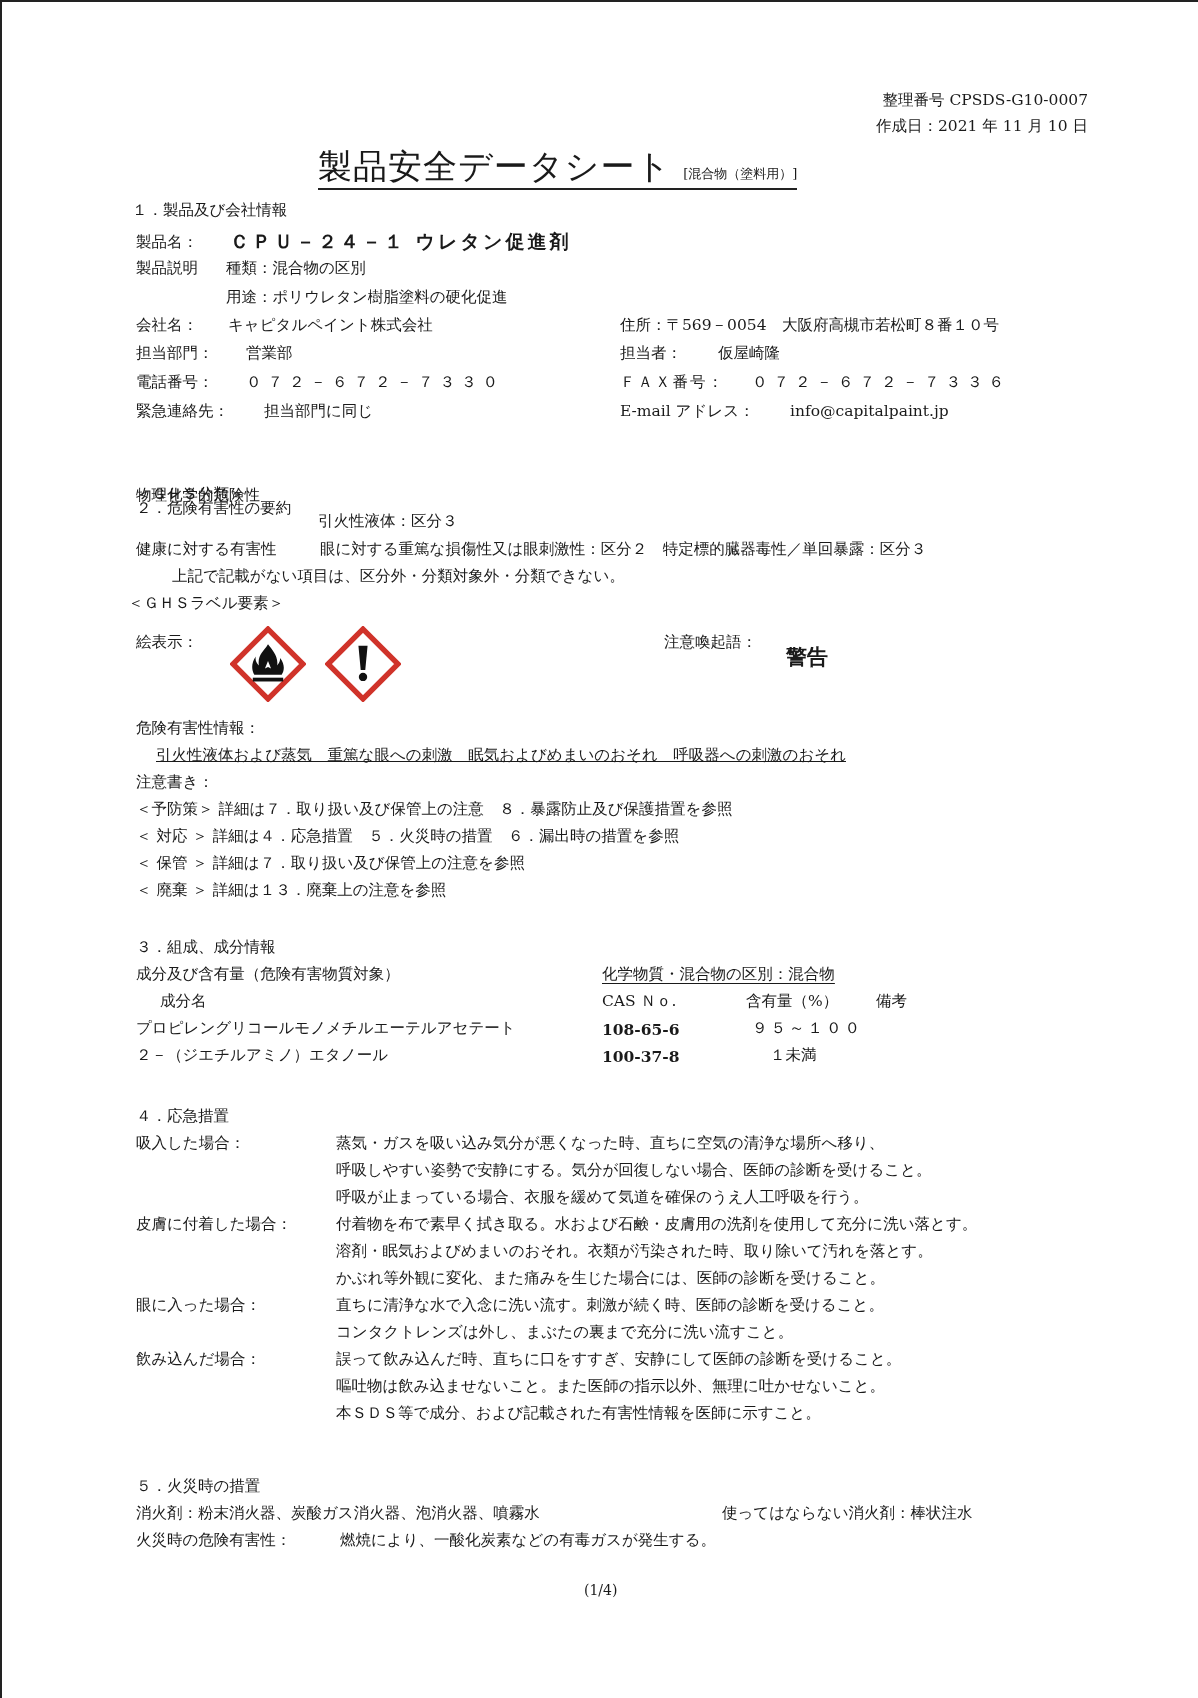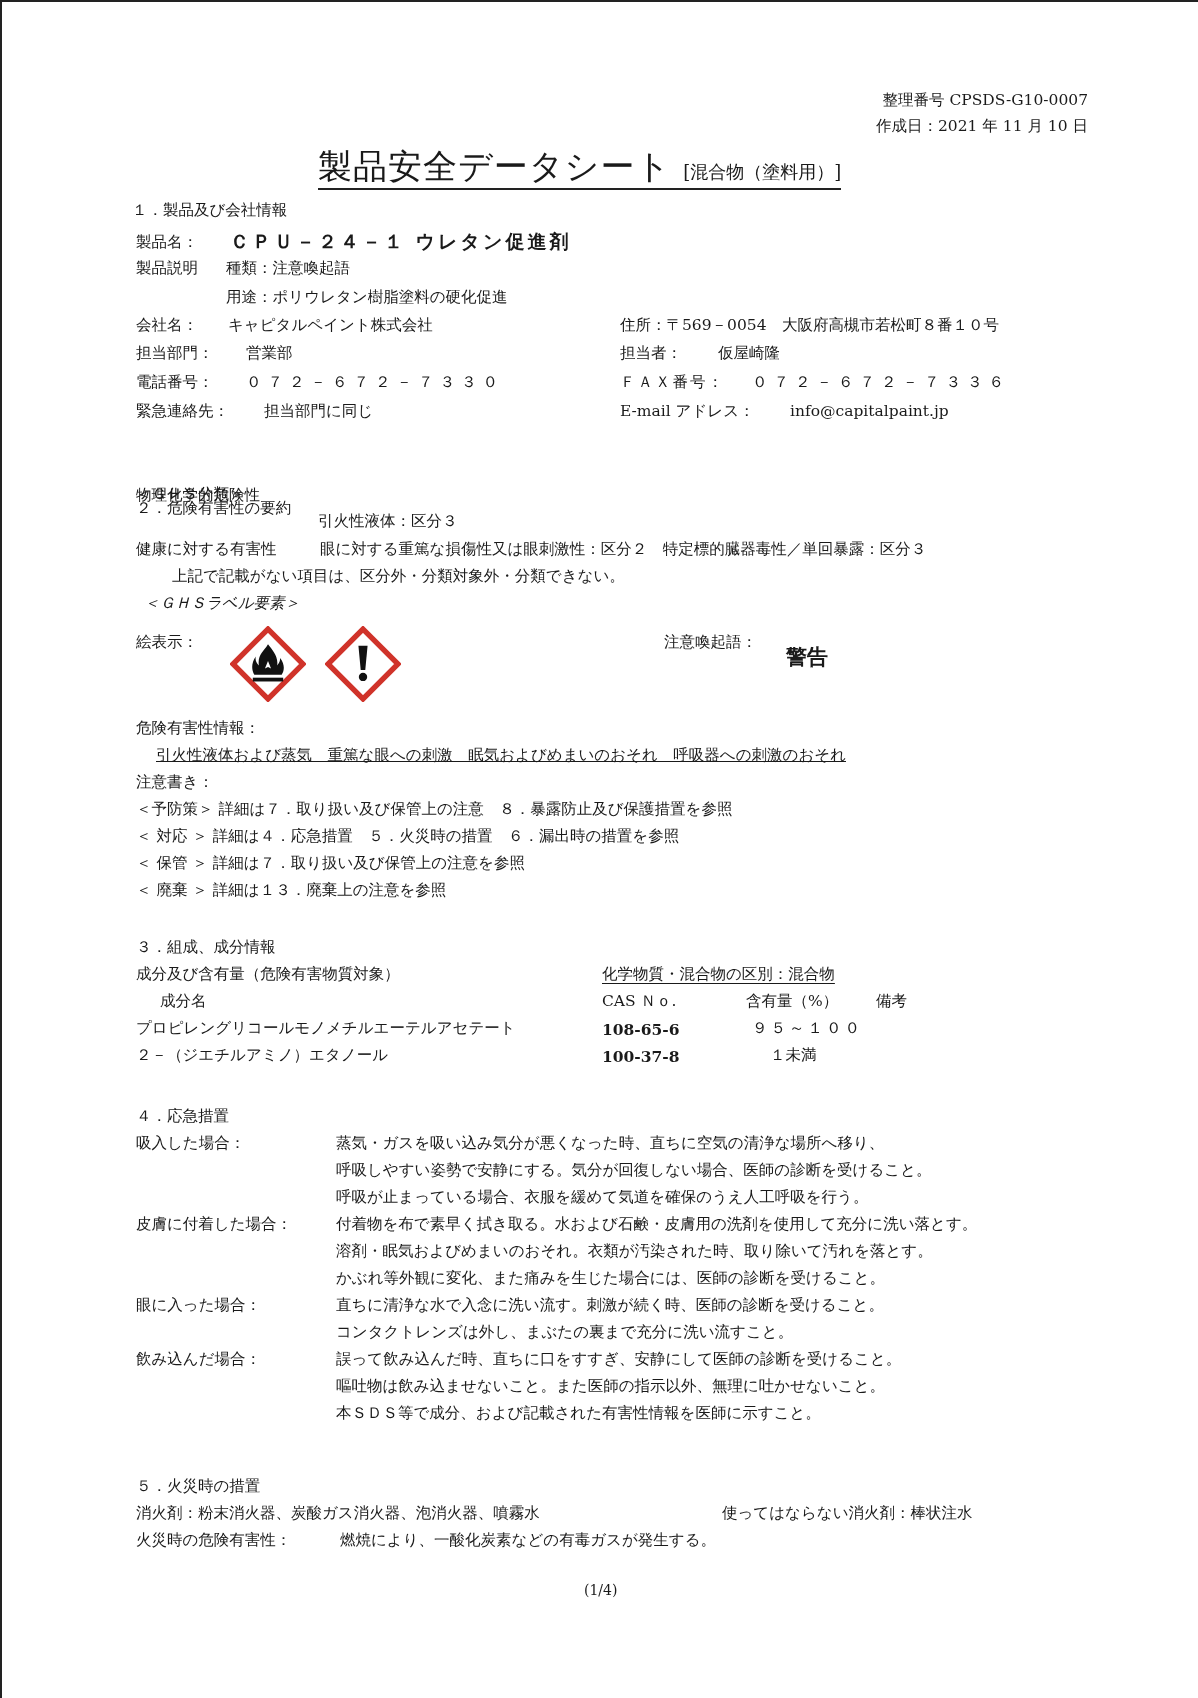--- a/index.html
+++ b/index.html
@@ -15,21 +15,21 @@
   .abs { position: absolute; white-space: nowrap; }
   .t { font-size: 15.5px; line-height: 20px; }
   .bold { font-weight: bold; }
   .u { text-decoration: underline; text-underline-offset: 4px; }
 
   .doc-title {
     position: absolute; left: 318px; top: 146px; white-space: nowrap;
     border-bottom: 2px solid #222; padding-bottom: 2px;
   }
   .doc-title .main { font-size: 34px; line-height: 40px; letter-spacing: 1px; }
-  .doc-title .sub { font-size: 18px; line-height: 20px; margin-left: 12px; }
+  .doc-title .sub { font-size: 13px; line-height: 20px; margin-left: 12px; }
 
   .product-name { font-size: 19px; font-weight: bold; letter-spacing: 3px; }
 
   .pictogram { position: absolute; width: 76px; height: 76px; }
   .signal-word { font-family: "DejaVu Sans", "Liberation Sans", sans-serif; font-weight: bold; font-size: 21px; }
 
   .footer { font-size: 14px; }
 </style>
 </head>
 <body>
@@ -40,21 +40,21 @@
 <div class="abs t" style="right:110px; top:116px;">作成日：2021 年 11 月 10 日</div>
 
 <div class="doc-title">
   <span class="main">製品安全データシート</span><span class="sub">[混合物（塗料用）]</span>
 </div>
 
 <div class="abs t" style="left:132px; top:200px;">１．製品及び会社情報</div>
 <div class="abs t" style="left:136px; top:232px;">製品名：</div>
 <div class="abs product-name" style="left:230px; top:229px;">ＣＰＵ－２４－１ ウレタン促進剤</div>
 <div class="abs t" style="left:136px; top:258px;">製品説明</div>
-<div class="abs t" style="left:226px; top:258px;">種類：注意喚起語</div>
+<div class="abs t" style="left:226px; top:258px;">種類：混合物の区別</div>
 <div class="abs t" style="left:226px; top:287px;">用途：ポリウレタン樹脂塗料の硬化促進</div>
 
 <div class="abs t" style="left:136px; top:315px;">会社名：</div>
 <div class="abs t" style="left:228px; top:315px;">キャピタルペイント株式会社</div>
 <div class="abs t" style="left:620px; top:315px;">住所：〒569－0054　大阪府高槻市若松町８番１０号</div>
 
 <div class="abs t" style="left:136px; top:343px;">担当部門：</div>
 <div class="abs t" style="left:246px; top:343px;">営業部</div>
 <div class="abs t" style="left:620px; top:343px;">担当者：</div>
 <div class="abs t" style="left:718px; top:343px;">仮屋崎隆</div>
@@ -69,21 +69,21 @@
 <div class="abs t" style="left:620px; top:401px;">E-mail アドレス：</div>
 <div class="abs t" style="left:790px; top:401px;">info@capitalpaint.jp</div>
 
 <div class="abs t" style="left:136px; top:458px;margin-top:40px;">２．危険有害性の要約</div>
 <div class="abs t" style="left:136px; top:484px;">＜ＧＨＳ分類＞</div>
 <div class="abs t" style="left:136px; top:485px;">物理化学的危険性</div>
 <div class="abs t" style="left:318px; top:511px;">引火性液体：区分３</div>
 <div class="abs t" style="left:136px; top:539px;">健康に対する有害性</div>
 <div class="abs t" style="left:320px; top:539px;">眼に対する重篤な損傷性又は眼刺激性：区分２　特定標的臓器毒性／単回暴露：区分３</div>
 <div class="abs t" style="left:136px; top:566px;margin-left:36px;">上記で記載がない項目は、区分外・分類対象外・分類できない。</div>
-<div class="abs t" style="left:144px; top:593px;font-style:italic;">＜ＧＨＳラベル要素＞</div>
+<div class="abs t" style="left:128px; top:593px;">＜ＧＨＳラベル要素＞</div>
 
 <div class="abs t" style="left:136px; top:632px;">絵表示：</div>
 
 <svg class="pictogram" viewBox="0 0 100 100" style="left:230px; top:626px;">
   <polygon points="50,4 96,50 50,96 4,50" fill="#fff" stroke="#d0332a" stroke-width="7"></polygon>
   <path d="M50 24 C44 34 36 38 38 52 C34 48 33 44 34 40 C28 48 28 58 32 64 L68 64 C72 58 72 50 66 42 C66 48 63 50 62 52 C64 40 56 32 50 24 Z" fill="#111"></path>
   <path d="M50 46 L46 56 L50 54 L54 56 Z" fill="#fff"></path>
   <rect x="30" y="68" width="40" height="5" fill="#111"></rect>
 </svg>
 

